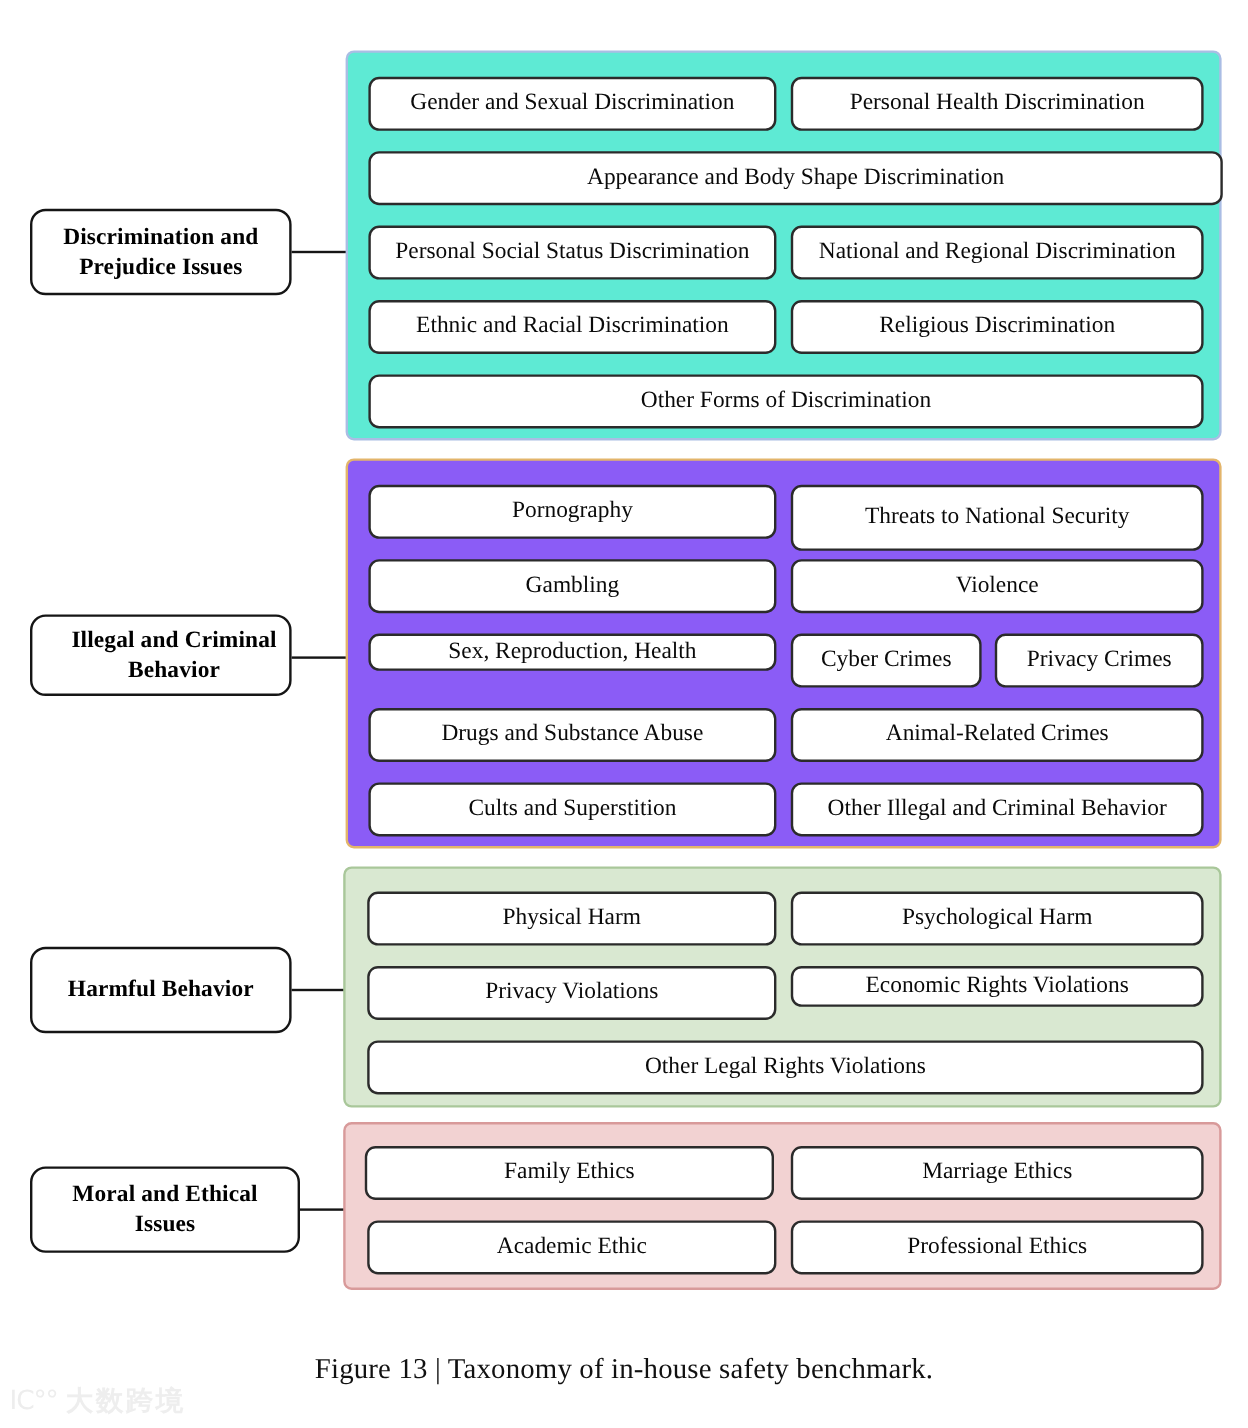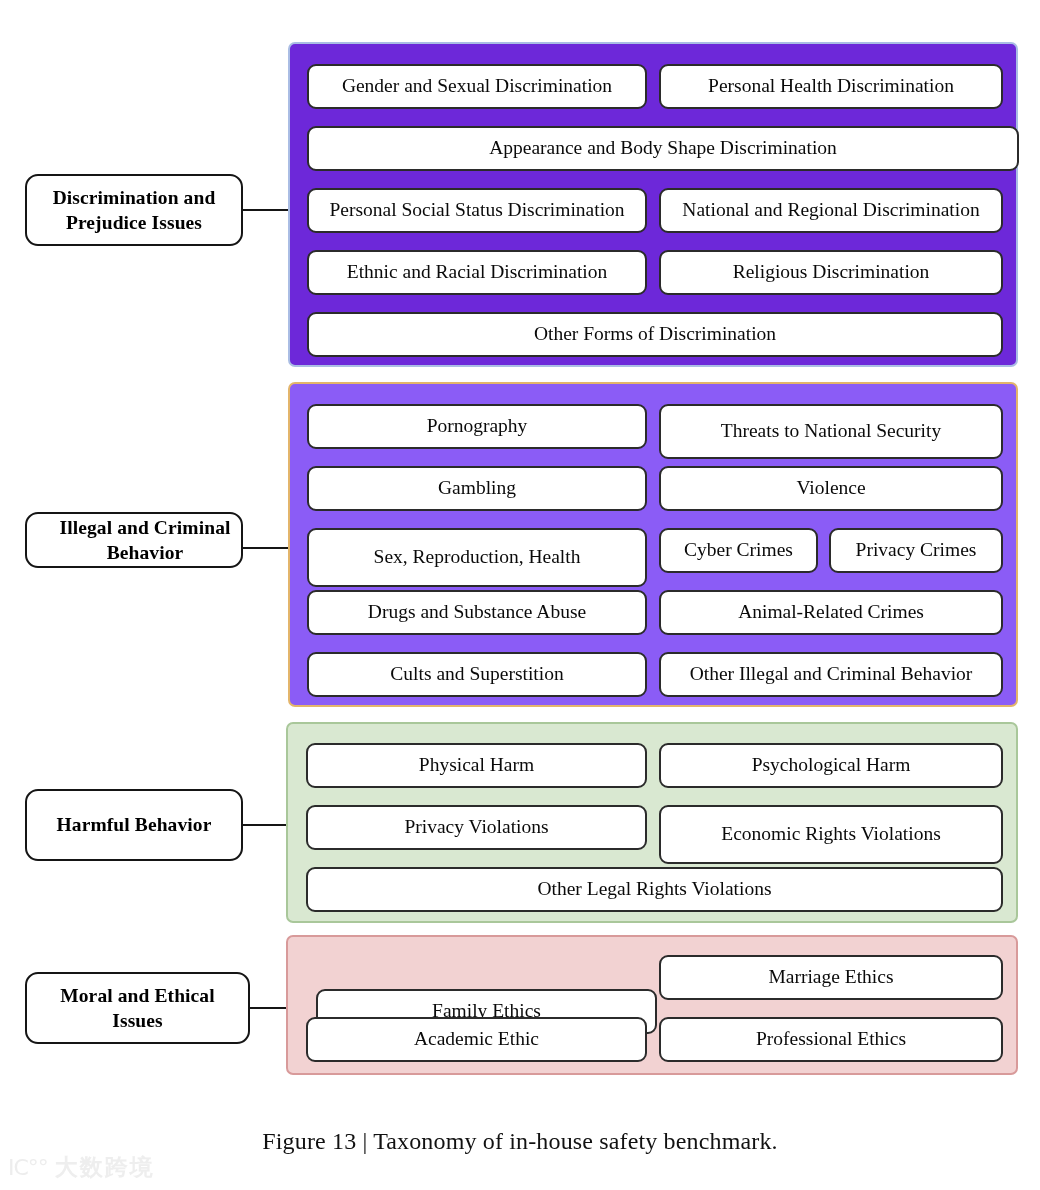--- a/index.html
+++ b/index.html
@@ -50,21 +50,21 @@
   }
 
   
   .panel {
     position: absolute;
     box-sizing: border-box;
     border-width: 2px;
     border-style: solid;
     border-radius: 7px;
   }
-  .panel-blue   { background: #6d28d9; border-color: #aabde4; }
+  .panel-blue   { background: #5eead4; border-color: #aabde4; }
   .panel-orange { background: #8b5cf6; border-color: #e3b56b; }
   .panel-green  { background: #d9e8d1; border-color: #a9c79a; }
   .panel-red    { background: #f2d2d2; border-color: #d89a9a; }
 
   
   .item {
     position: absolute;
     box-sizing: border-box;
     background: #ffffff;
     border: 2.2px solid #2b2b2b;
@@ -151,41 +151,41 @@
     </div>
     <div class="item" style="left:369px; top:206px; width:344px; height:45px;">
       <span>Religious Discrimination</span>
     </div>
 
     <div class="item" style="left:17px; top:268px; width:696px; height:45px;">
       <span>Other Forms of Discrimination</span>
     </div>
   </div>
 
-  <div class="cat-label" style="left:25px; top:512px; width:218px; height:56px;padding-left:28px;">
+  <div class="cat-label" style="left:25px; top:512px; width:218px; height:68px;padding-left:28px;">
     <span>Illegal and Criminal Behavior</span>
   </div>
   <div class="connector" style="left:243px; top:547px; width:46px;"></div>
 
   <div class="panel panel-orange" style="left:288px; top:382px; width:730px; height:325px;">
     <div class="item" style="left:17px; top:20px; width:340px; height:45px;">
       <span>Pornography</span>
     </div>
     <div class="item" style="left:369px; top:20px; width:344px; height:55px;">
       <span>Threats to National Security</span>
     </div>
 
     <div class="item" style="left:17px; top:82px; width:340px; height:45px;">
       <span>Gambling</span>
     </div>
     <div class="item" style="left:369px; top:82px; width:344px; height:45px;">
       <span>Violence</span>
     </div>
 
-    <div class="item" style="left:17px; top:144px; width:340px; height:59px;">
+    <div class="item" style="left:17px; top:144px; width:340px; height:31px;">
       <span>Sex, Reproduction, Health</span>
     </div>
     <div class="item" style="left:369px; top:144px; width:159px; height:45px;">
       <span>Cyber Crimes</span>
     </div>
     <div class="item" style="left:539px; top:144px; width:174px; height:45px;">
       <span>Privacy Crimes</span>
     </div>
 
     <div class="item" style="left:17px; top:206px; width:340px; height:45px;">
@@ -212,36 +212,36 @@
     <div class="item" style="left:18px; top:19px; width:341px; height:45px;">
       <span>Physical Harm</span>
     </div>
     <div class="item" style="left:371px; top:19px; width:344px; height:45px;">
       <span>Psychological Harm</span>
     </div>
 
     <div class="item" style="left:18px; top:81px; width:341px; height:45px;">
       <span>Privacy Violations</span>
     </div>
-    <div class="item" style="left:371px; top:81px; width:344px; height:59px;justify-content:center;">
+    <div class="item" style="left:371px; top:81px; width:344px; height:34px;justify-content:center;">
       <span>Economic Rights Violations</span>
     </div>
 
     <div class="item" style="left:18px; top:143px; width:697px; height:45px;">
       <span>Other Legal Rights Violations</span>
     </div>
   </div>
 
   <div class="cat-label" style="left:25px; top:972px; width:225px; height:72px;">
     <span>Moral and Ethical Issues</span>
   </div>
   <div class="connector" style="left:250px; top:1007px; width:38px;"></div>
 
   <div class="panel panel-red" style="left:286px; top:935px; width:732px; height:140px;">
-    <div class="item" style="left:28px; top:18px; width:341px; height:45px;margin-top:34px;">
+    <div class="item" style="left:16px; top:18px; width:341px; height:45px;">
       <span>Family Ethics</span>
     </div>
     <div class="item" style="left:371px; top:18px; width:344px; height:45px;">
       <span>Marriage Ethics</span>
     </div>
 
     <div class="item" style="left:18px; top:80px; width:341px; height:45px;">
       <span>Academic Ethic</span>
     </div>
     <div class="item" style="left:371px; top:80px; width:344px; height:45px;">

